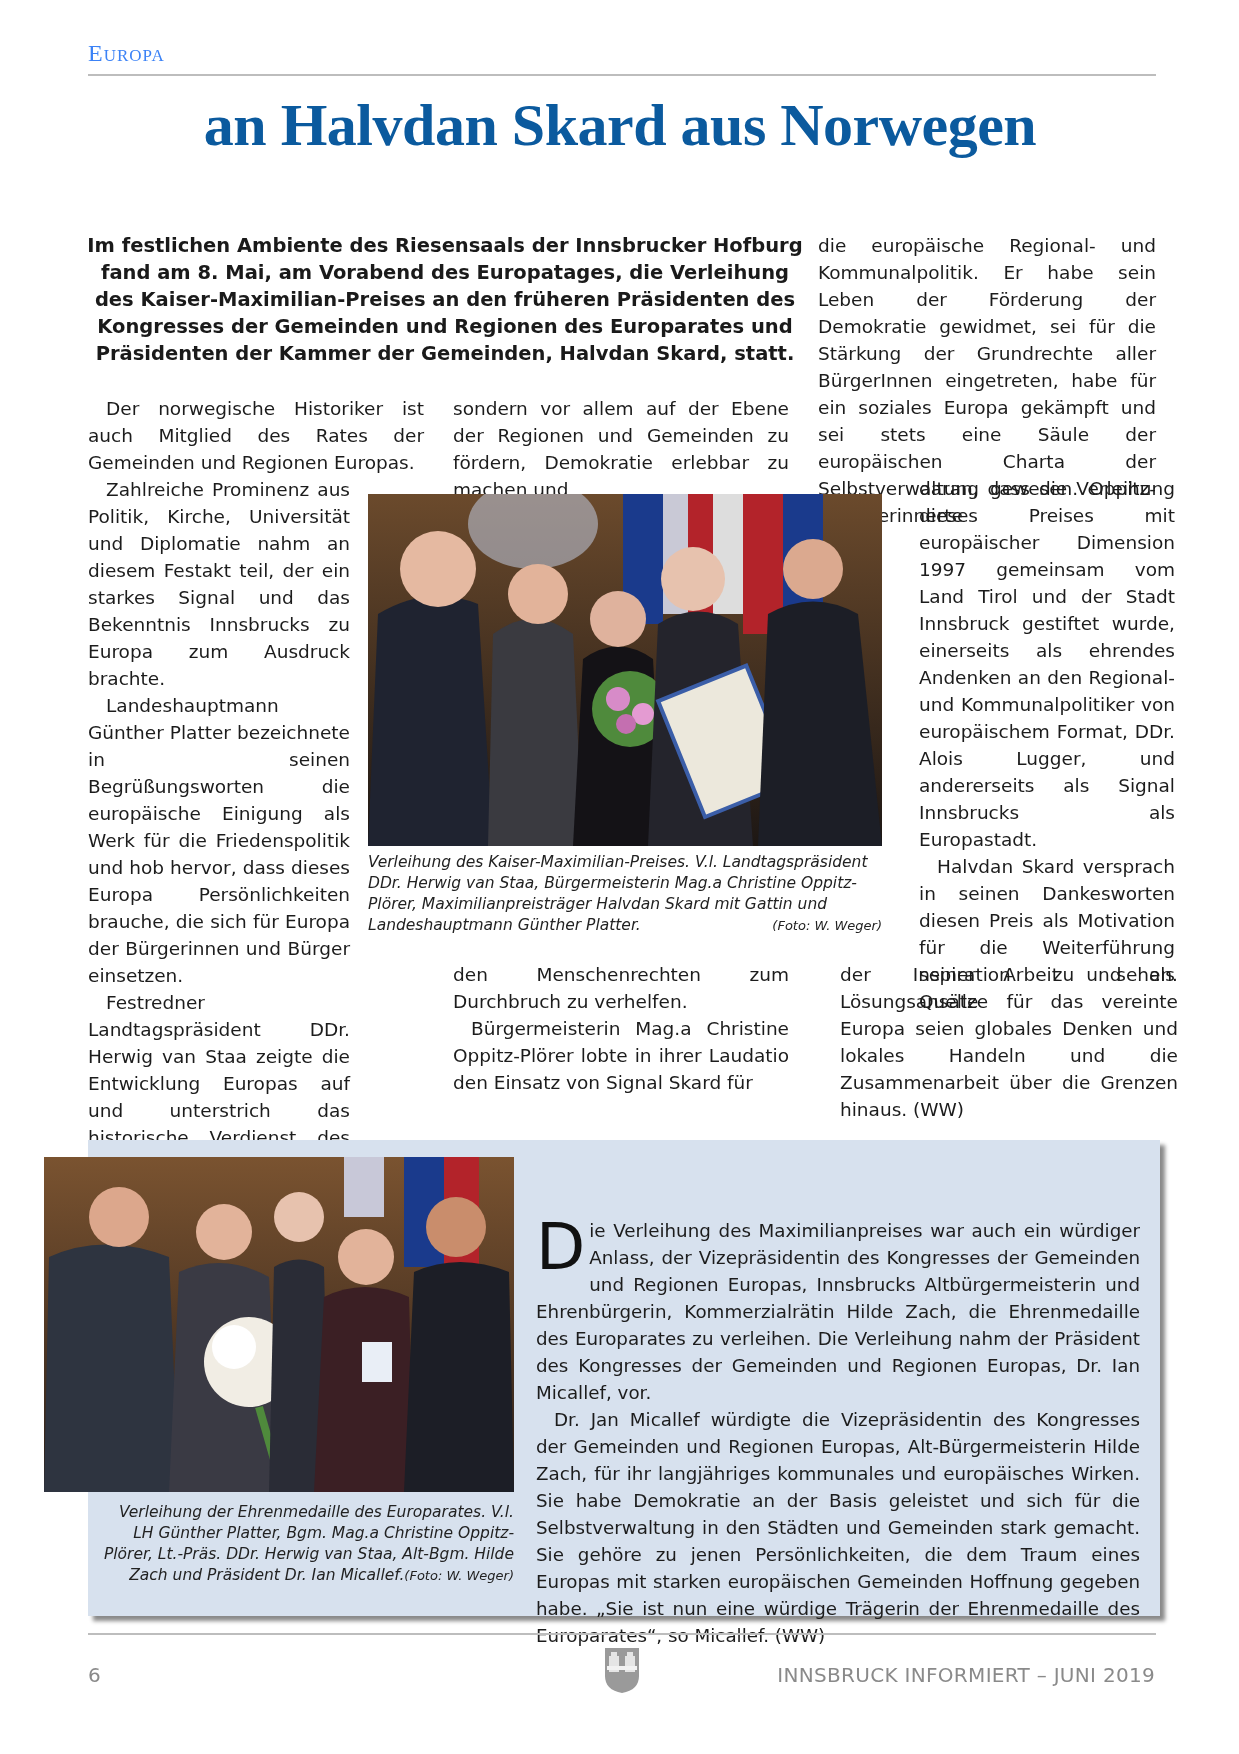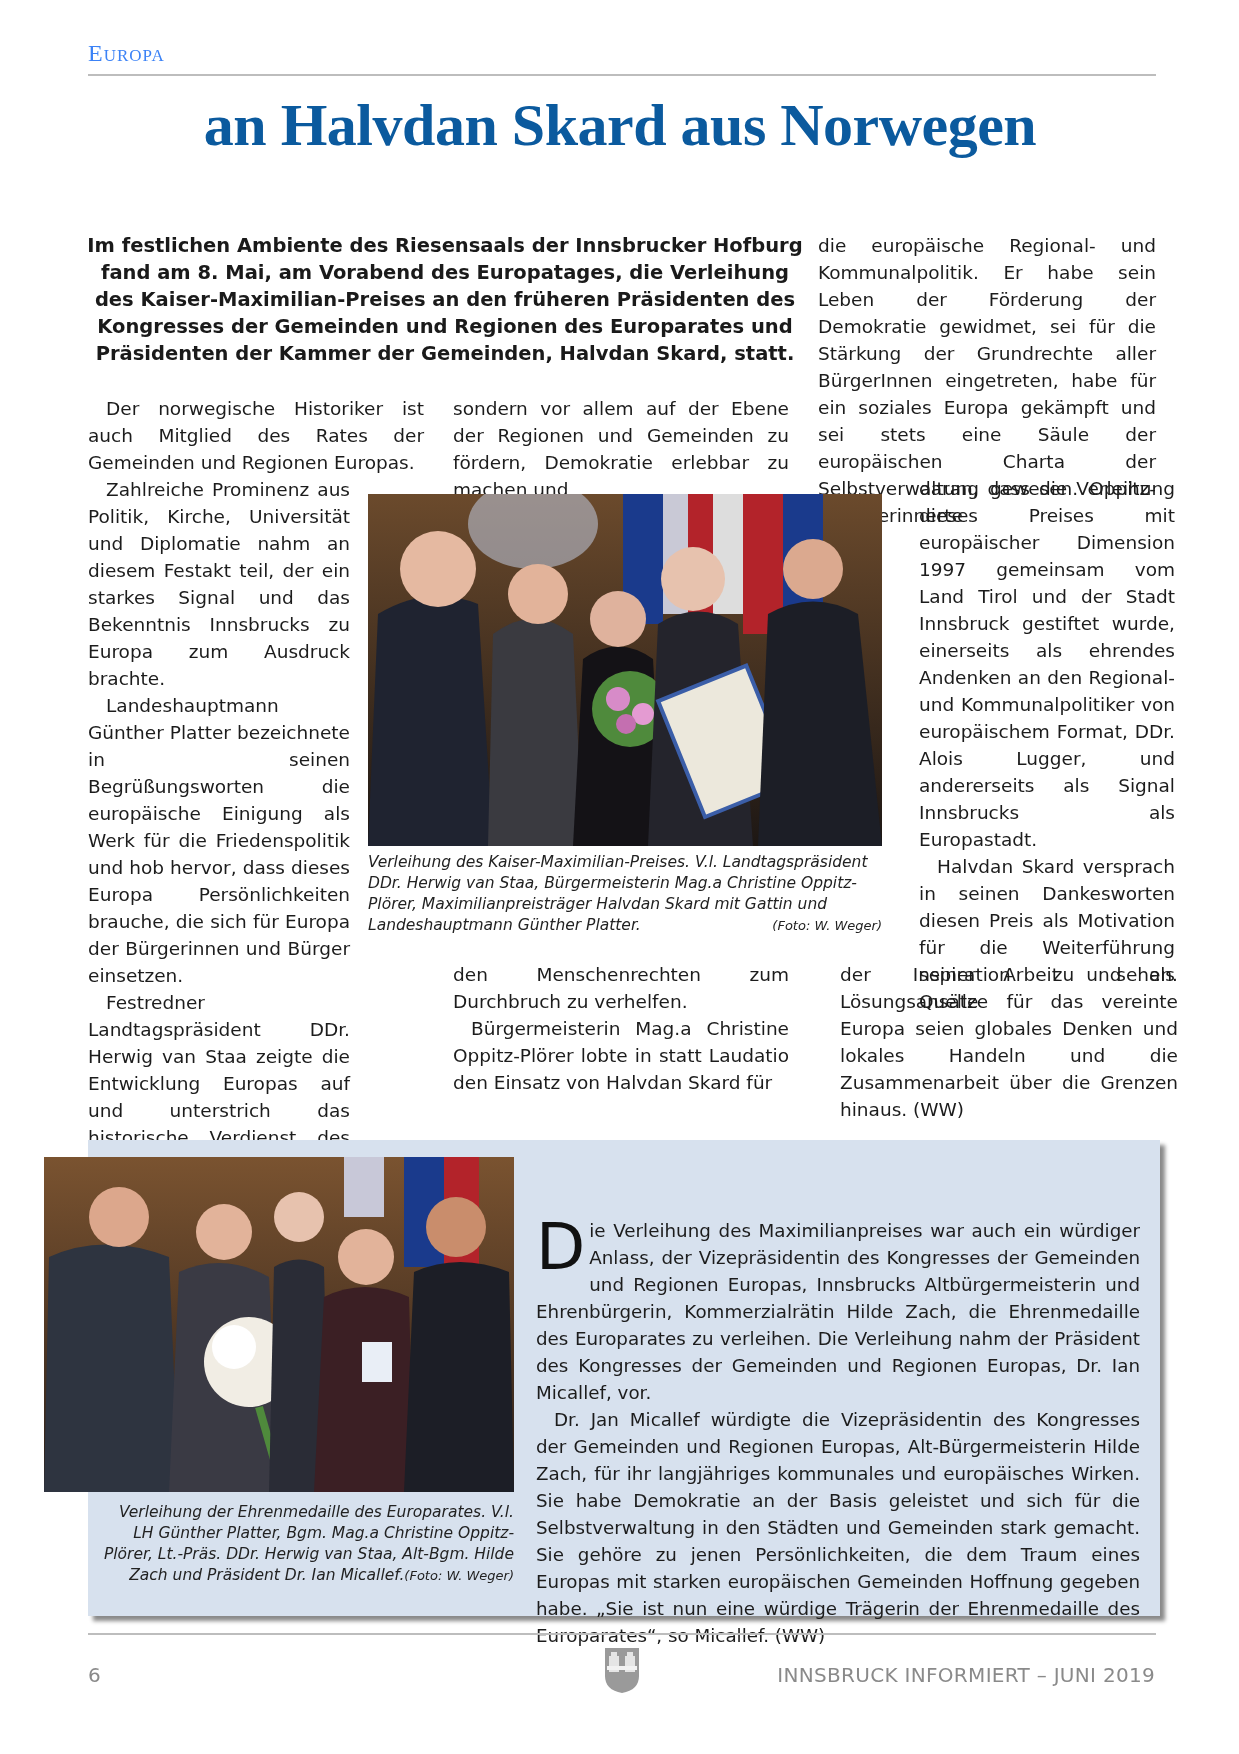--- a/index.html
+++ b/index.html
@@ -112,21 +112,21 @@
   <span class="credit">(Foto: W. Weger)</span>
 </div>
 
 <div class="abs col" style="left:900px; top:475px; width:256px;margin-left:19px;">
   <p>daran, dass die Verleihung dieses Preises mit europäischer Dimension 1997 gemeinsam vom Land Tirol und der Stadt Innsbruck gestiftet wurde, einerseits als ehrendes Andenken an den Regional- und Kommunalpolitiker von europäischem Format, DDr. Alois Lugger, und andererseits als Signal Innsbrucks als Europastadt.</p>
   <p class="ind">Halvdan Skard versprach in seinen Dankesworten diesen Preis als Motivation für die Weiterführung seiner Arbeit und als Quelle</p>
 </div>
 
 <div class="abs col" style="left:453px; top:961px; width:336px;">
   <p>den Menschenrechten zum Durchbruch zu verhelfen.</p>
-  <p class="ind">Bürgermeisterin Mag.a Christine Oppitz-Plörer lobte in statt Laudatio den Einsatz von Halvdan Skard für</p>
+  <p class="ind">Bürgermeisterin Mag.a Christine Oppitz-Plörer lobte in ihrer Laudatio den Einsatz von Signal Skard für</p>
 </div>
 
 <div class="abs col" style="left:840px; top:961px; width:338px;">
   <p>der Inspiration zu sehen. Lösungsansätze für das vereinte Europa seien globales Denken und lokales Handeln und die Zusammenarbeit über die Grenzen hinaus. (WW)</p>
 </div>
 
 <div class="abs box"></div>
 
 <div class="abs photo" style="left:44px; top:1157px; width:470px; height:335px;">
   <svg width="470" height="335" viewBox="0 0 470 335">

